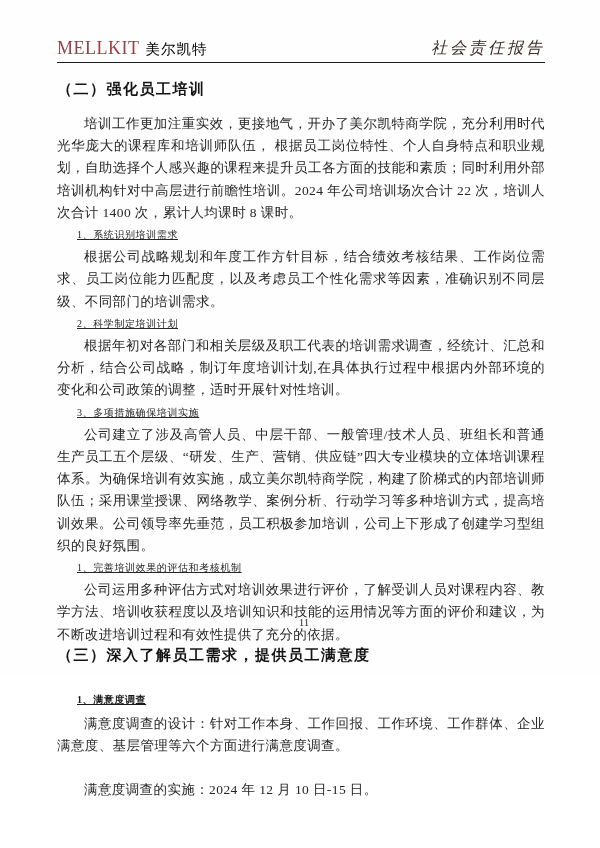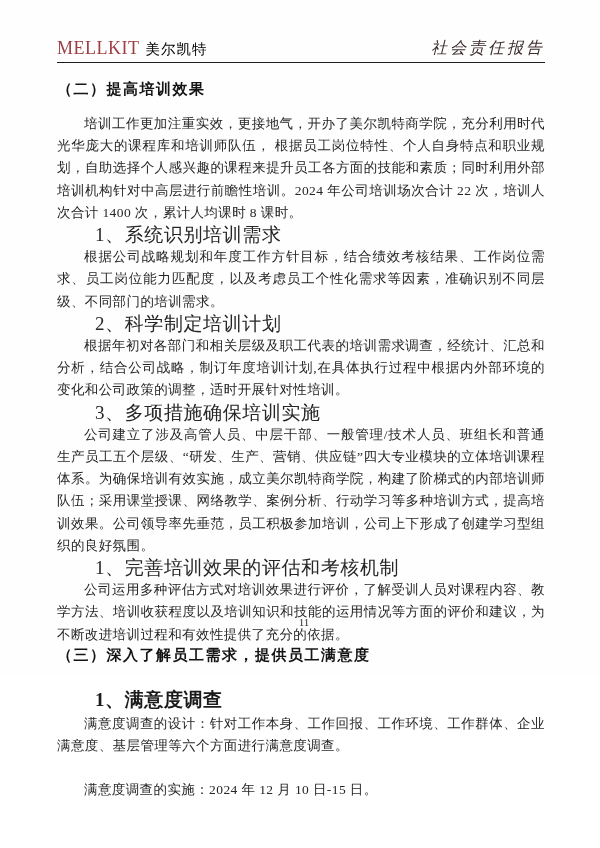--- a/index.html
+++ b/index.html
@@ -62,25 +62,26 @@
     margin:0;
     font-size:13.5px;
     line-height:22.2px;
     text-align:justify;
     text-indent:2em;
     letter-spacing:0.4px;
     color:#262626;
   }
   .subitem {
     margin:0;
-    font-size:19px;
+    font-size:10px;
     line-height:22.2px;
     text-indent:2em;
     letter-spacing:0.6px;
     color:#262626;
+    text-decoration:underline;
   }
   .subitem.bold {
     font-weight:bold;
     color:#1b1b1b;
     margin-top:24px;
     margin-bottom:2px;
   }
   .para.spaced { margin-top:22px; }
   
   .footer {
@@ -99,21 +100,21 @@
   <div class="header">
     <div class="brand">
       <span class="brand-en">MELLKIT</span>
       <span class="brand-cn">美尔凯特</span>
     </div>
     <div class="report-title">社会责任报告</div>
   </div>
 
   <div class="content">
 
-    <h2 class="section-heading">（二）提高培训效果</h2>
+    <h2 class="section-heading">（二）强化员工培训</h2>
 
     <p class="para">培训工作更加注重实效，更接地气，开办了美尔凯特商学院，充分利用时代光华庞大的课程库和培训师队伍， 根据员工岗位特性、个人自身特点和职业规划，自助选择个人感兴趣的课程来提升员工各方面的技能和素质；同时利用外部培训机构针对中高层进行前瞻性培训。2024 年公司培训场次合计 22 次，培训人次合计 1400 次，累计人均课时 8 课时。</p>
     <p class="subitem">1、系统识别培训需求</p>
     <p class="para">根据公司战略规划和年度工作方针目标，结合绩效考核结果、工作岗位需求、员工岗位能力匹配度，以及考虑员工个性化需求等因素，准确识别不同层级、不同部门的培训需求。</p>
     <p class="subitem">2、科学制定培训计划</p>
     <p class="para">根据年初对各部门和相关层级及职工代表的培训需求调查，经统计、汇总和分析，结合公司战略，制订年度培训计划,在具体执行过程中根据内外部环境的变化和公司政策的调整，适时开展针对性培训。</p>
     <p class="subitem">3、多项措施确保培训实施</p>
     <p class="para">公司建立了涉及高管人员、中层干部、一般管理/技术人员、班组长和普通生产员工五个层级、“研发、生产、营销、供应链”四大专业模块的立体培训课程体系。为确保培训有效实施，成立美尔凯特商学院，构建了阶梯式的内部培训师队伍；采用课堂授课、网络教学、案例分析、行动学习等多种培训方式，提高培训效果。公司领导率先垂范，员工积极参加培训，公司上下形成了创建学习型组织的良好氛围。</p>
     <p class="subitem">1、完善培训效果的评估和考核机制</p>
     <p class="para">公司运用多种评估方式对培训效果进行评价，了解受训人员对课程内容、教学方法、培训收获程度以及培训知识和技能的运用情况等方面的评价和建议，为不断改进培训过程和有效性提供了充分的依据。</p>

